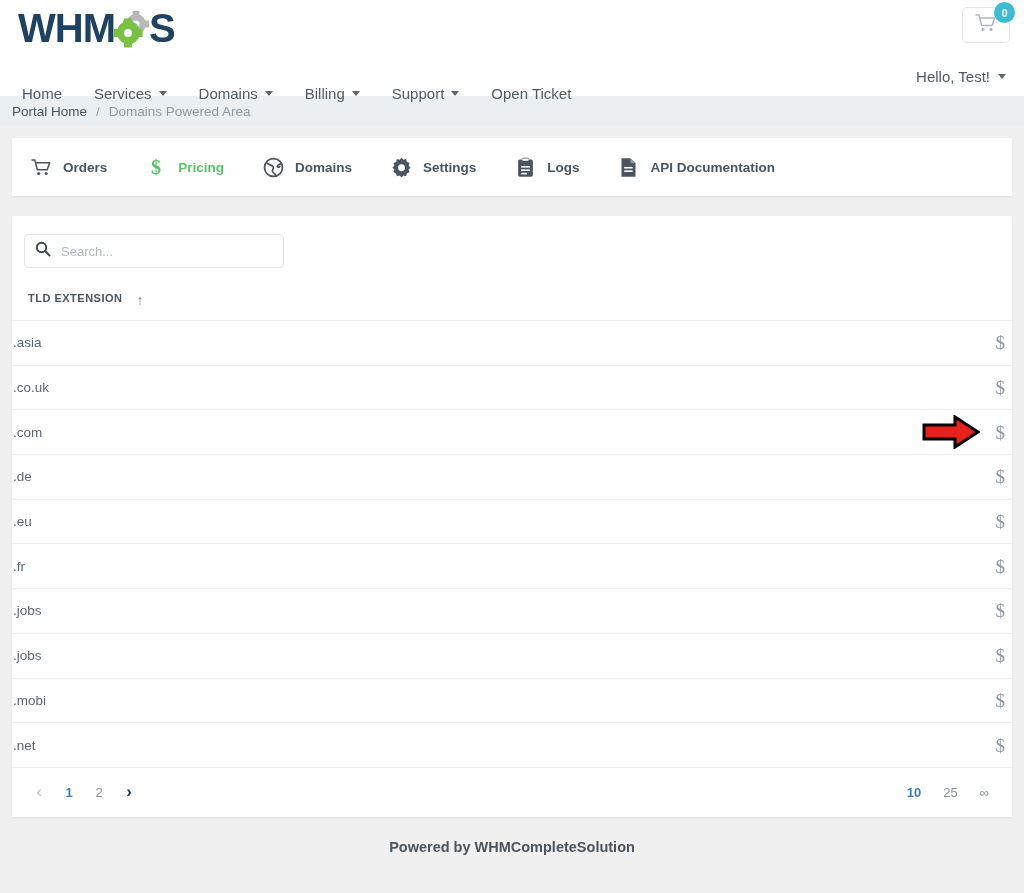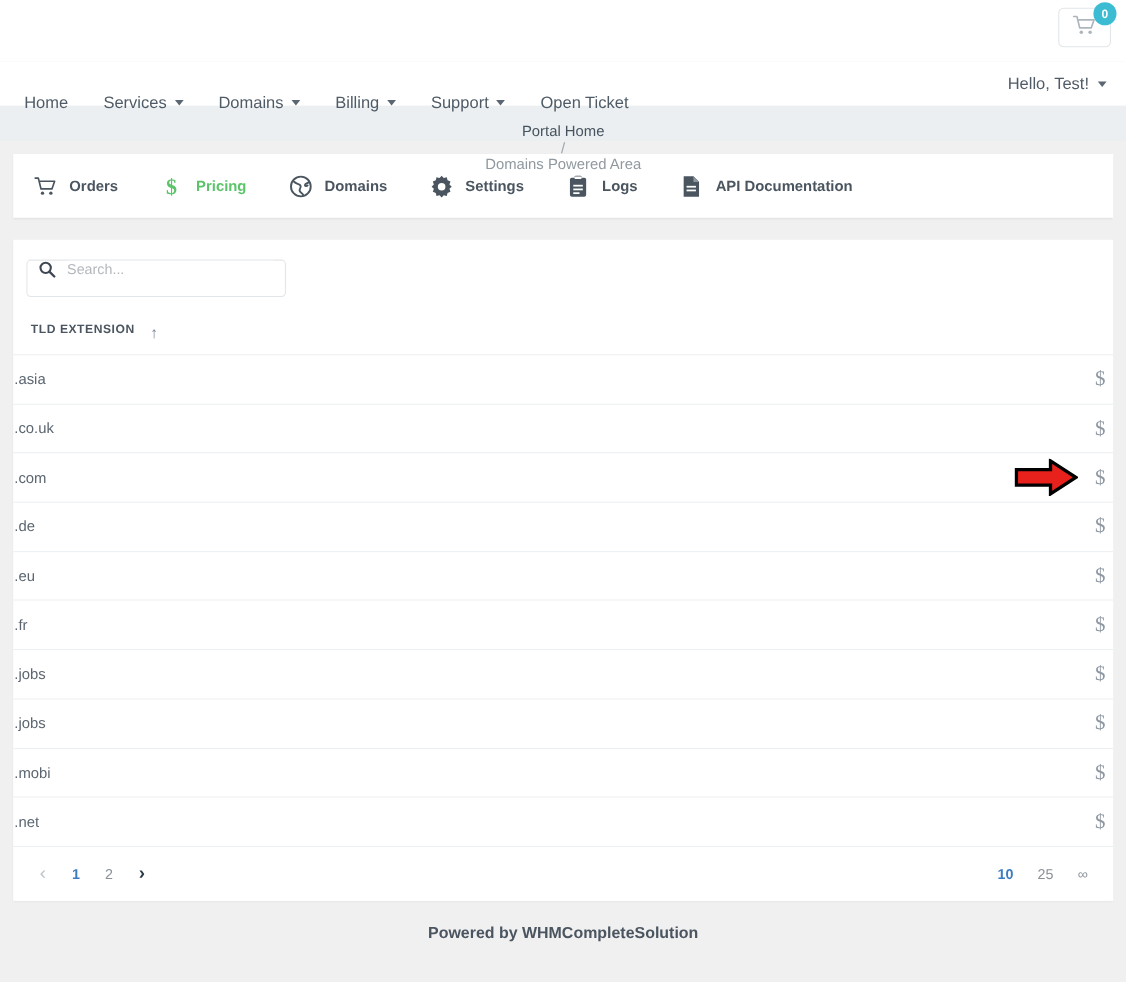--- a/index.html
+++ b/index.html
@@ -167,23 +167,22 @@
     color: #4f5b66;
     cursor: pointer;
   }
 
   
   .breadcrumb-bar {
     background: #eceff1;
     height: 30px;
     display: flex;
     align-items: center;
-    padding: 16px 12px;
+    padding: 0 12px;
     font-size: 13.5px;
-    flex-direction: column;
   }
   .bc-link { color: #46545f; cursor: pointer; }
   .bc-sep  { color: #9aa5ad; margin: 0 9px; }
   .bc-cur  { color: #90999f; }
 
   
   .page { padding: 12px 12px 0 12px; }
 
   .panel {
     background: #ffffff;
@@ -211,25 +210,25 @@
     white-space: nowrap;
   }
   .tab.active { color: #5bc46a; }
   .tab .ticon { display: flex; align-items: center; justify-content: center; width: 22px; }
 
   
   .content-panel { padding: 0 0 0 0; overflow: hidden; }
 
   .search-wrap { padding: 18px 12px 0 12px; }
   .tbl-search {
-    width: 236px; height: 34px;
+    width: 260px; height: 34px;
     border: 1px solid #e3e6e9;
     border-radius: 4px;
     display: flex;
-    align-items: flex-start;
+    align-items: center;
     padding: 0 10px;
   }
   .tbl-search input {
     border: none; outline: none;
     font-family: "Liberation Sans", sans-serif;
     font-size: 13px;
     color: #55595c;
     margin-left: 10px;
     width: 100%;
   }
@@ -323,20 +322,32 @@
     font-size: 14.5px;
     font-weight: bold;
     color: #4a5560;
   }
 </style>
 </head>
 <body>
 
 <div class="topbar">
 
+  <div class="logo">
+    <span>WHM</span>
+    <span class="gearwrap">
+      <span class="gear gear-grey">
+          <span class="hub"></span>
+        </span>
+      <span class="gear gear-green">
+          <span class="hub"></span>
+        </span>
+    </span>
+    <span>S</span>
+  </div>
 
   <div class="header-right">
 
 
     <div class="cart-btn">
       <span>
         <svg width="22" height="20" viewBox="0 0 22 20">
           <path d="M1 2 H4 L6.6 12.4 H17 L19.6 5 H6" fill="none" stroke="#aeb6bd" stroke-width="1.5" stroke-linecap="round" stroke-linejoin="round"></path>
           <circle cx="8" cy="16.4" r="1.6" fill="#aeb6bd"></circle>
           <circle cx="16" cy="16.4" r="1.6" fill="#aeb6bd"></circle>

